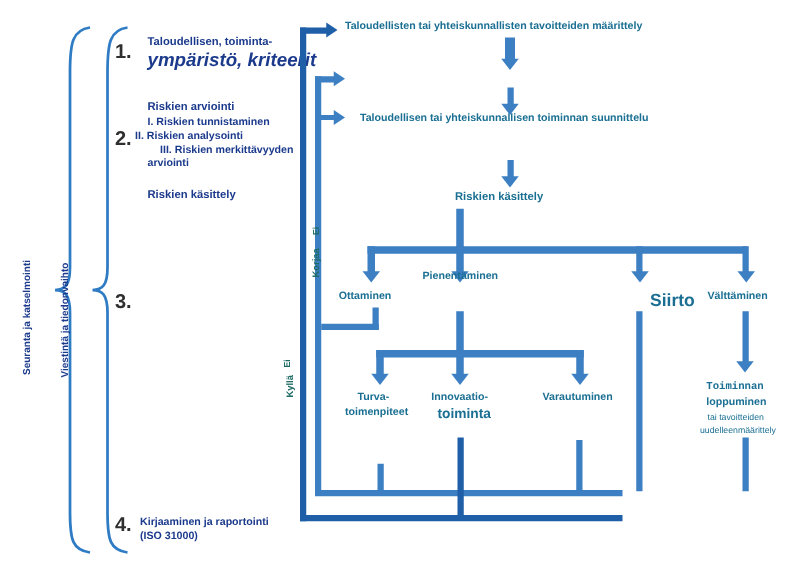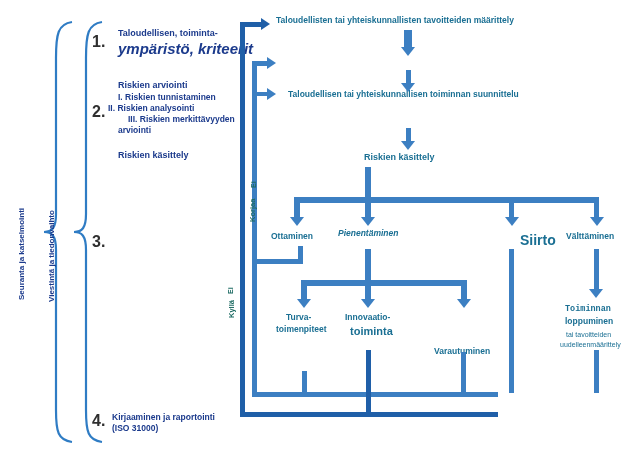--- a/index.html
+++ b/index.html
@@ -108,21 +108,21 @@
   <div class="bar" style="left:365px;top:197px;width:6px;height:21px;"></div>
   <div class="arrowhead ah-down" style="left:361px;top:217px;"></div>
 
   <div class="bar" style="left:509px;top:197px;width:5px;height:21px;"></div>
   <div class="arrowhead ah-down" style="left:505px;top:217px;"></div>
 
   <div class="bar" style="left:594px;top:197px;width:5px;height:21px;"></div>
   <div class="arrowhead ah-down" style="left:590px;top:217px;"></div>
 
   <div class="txt" style="left:271px;top:232px;font-size:8.5px;">Ottaminen</div>
-  <div class="txt" style="left:338px;top:229px;font-size:8.5px;font-style:italic;">Pienentäminen</div>
+  <div class="txt" style="left:338px;top:216px;font-size:8.5px;">Pienentäminen</div>
   <div class="txt" style="left:520px;top:232px;font-size:14px;">Siirto</div>
   <div class="txt" style="left:566px;top:232px;font-size:8.5px;">Välttäminen</div>
 
   <div class="bar" style="left:365px;top:249px;width:6px;height:34px;"></div>
   <div class="bar" style="left:301px;top:280px;width:166px;height:6px;"></div>
 
   <div class="bar" style="left:301px;top:280px;width:6px;height:20px;"></div>
   <div class="arrowhead ah-down" style="left:297px;top:299px;"></div>
 
   <div class="bar" style="left:365px;top:280px;width:6px;height:20px;"></div>
@@ -130,21 +130,21 @@
 
   <div class="bar" style="left:461px;top:280px;width:6px;height:20px;"></div>
   <div class="arrowhead ah-down" style="left:457px;top:299px;"></div>
 
   <div class="txt" style="left:286px;top:313px;font-size:8.5px;">Turva-</div>
   <div class="txt" style="left:276px;top:325px;font-size:8.5px;">toimenpiteet</div>
 
   <div class="txt" style="left:345px;top:313px;font-size:8.5px;">Innovaatio-</div>
   <div class="txt" style="left:350px;top:325px;font-size:11px;">toiminta</div>
 
-  <div class="txt" style="left:434px;top:313px;font-size:8.5px;margin-top:34px;">Varautuminen</div>
+  <div class="txt" style="left:434px;top:313px;font-size:8.5px;">Varautuminen</div>
 
   <div class="bar" style="left:594px;top:249px;width:5px;height:41px;"></div>
   <div class="arrowhead ah-down" style="left:589px;top:289px;"></div>
 
   <div class="txt" style="left:565px;top:305px;font-size:8.5px;font-family:Liberation Mono, monospace;">Toiminnan</div>
   <div class="txt" style="left:565px;top:317px;font-size:8.5px;">loppuminen</div>
   <div class="txt" style="left:566px;top:331px;font-size:7px;font-weight:normal;">tai tavoitteiden</div>
   <div class="txt" style="left:560px;top:341px;font-size:7px;font-weight:normal;">uudelleenmäärittely</div>
 
   <div class="bar" style="left:302px;top:371px;width:5px;height:22px;"></div>

